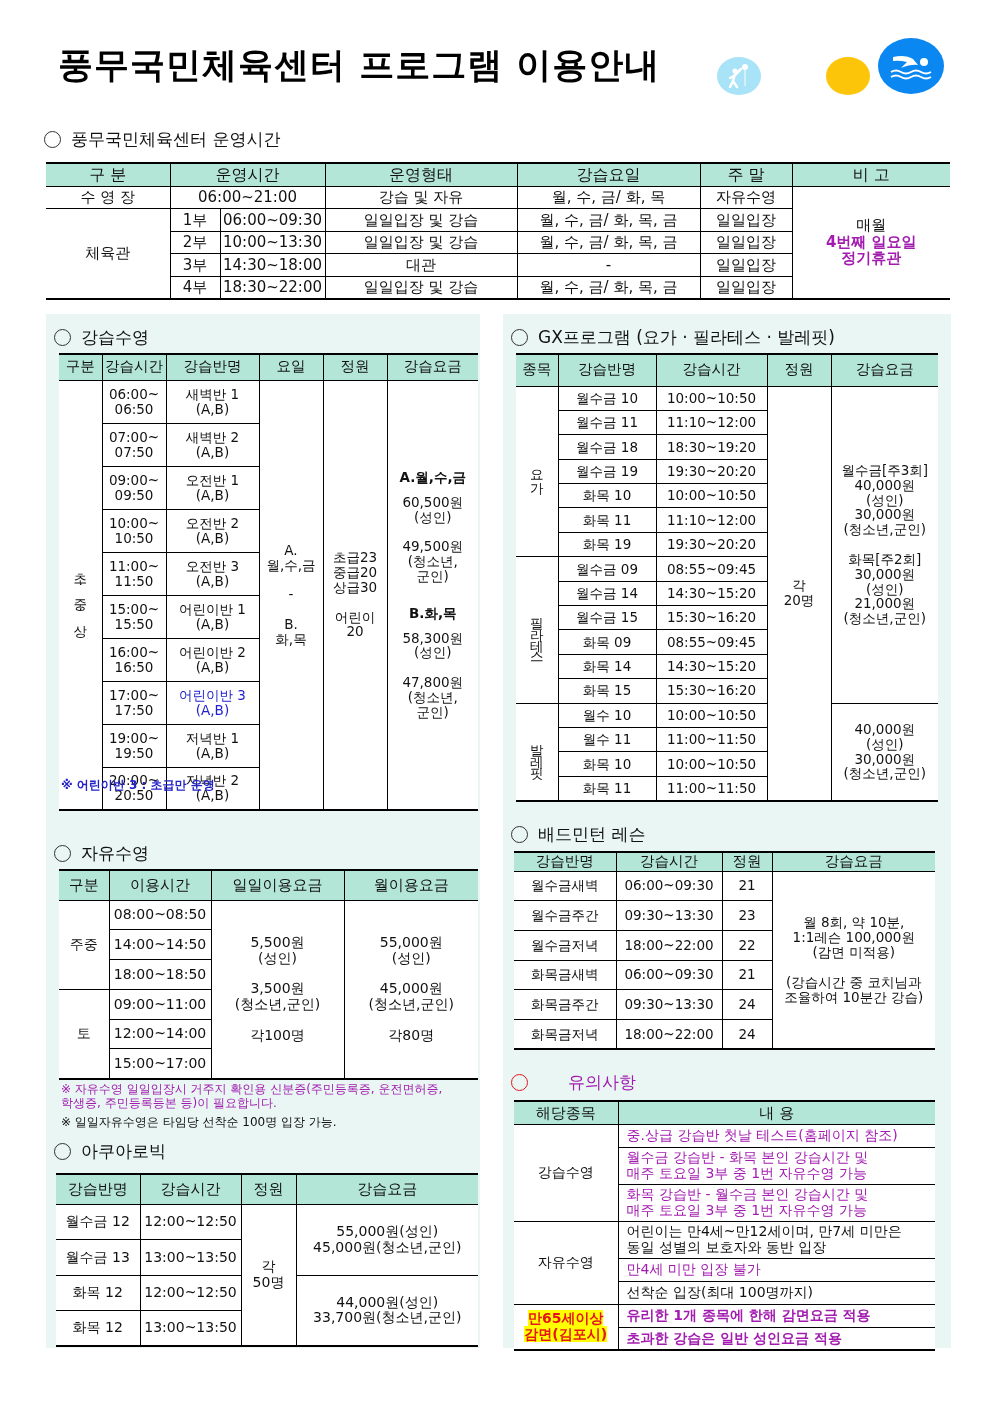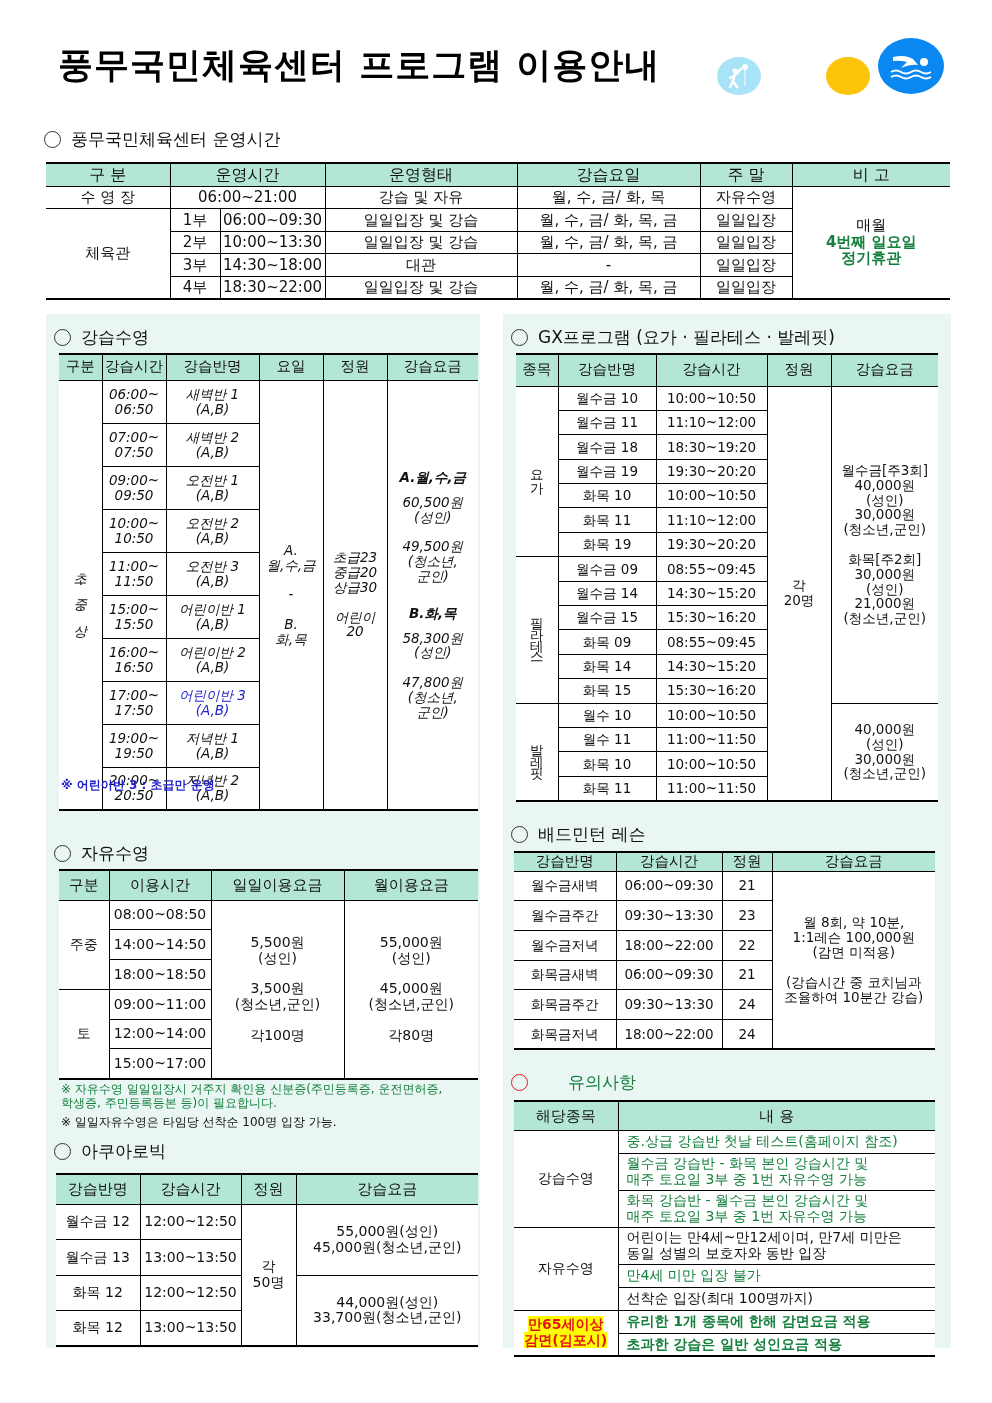--- a/index.html
+++ b/index.html
@@ -22,44 +22,44 @@
   table td:last-child, table th:last-child { border-right: none; }
 
   .panel { position: absolute; background: #e9f6f4; }
 
   #ops { left: 46px; top: 162px; width: 904px; font-size: 15px; }
   #ops th { height: 23px; font-size: 16px; }
   #ops td { height: 22.5px; }
 
   #lesson { left: 59px; top: 353px; width: 419px; font-size: 13.5px; }
   #lesson th { height: 26px; font-size: 14.5px; }
-  #lesson td { height: 43px; font-style: italic; }
+  #lesson td { height: 43px; }
 
   #gx { left: 516px; top: 353px; width: 422px; font-size: 13.5px; }
   #gx th { height: 32px; font-size: 14.5px; }
   #gx td { height: 24.4px; }
 
   #free { left: 59px; top: 869px; width: 419px; font-size: 14px; }
   #free th { height: 30px; font-size: 15px; }
   #free td { height: 29.8px; }
 
   #aqua { left: 56px; top: 1173px; width: 422px; font-size: 14px; }
   #aqua th { height: 30px; font-size: 15px; }
   #aqua td { height: 35.5px; }
 
   #bad { left: 514px; top: 851px; width: 421px; font-size: 13.5px; }
   #bad th { height: 19px; font-size: 14.5px; }
   #bad td { height: 29.7px; }
 
   #notice { left: 514px; top: 1100px; width: 421px; font-size: 14px; }
-  #notice th { height: 29px; font-size: 15px; }
+  #notice th { height: 23px; font-size: 15px; }
   #notice td { height: 23px; text-align: left; padding-left: 8px; }
   #notice td.cat { text-align: center; padding-left: 0; }
 
-  .red { color: #15803d; }
+  .red { color: #a21caf; }
   .bold { font-weight: bold; }
   .blue { color: #2222cc; }
   .vert { writing-mode: vertical-rl; text-orientation: upright; letter-spacing: -2px; }
   .note { position: absolute; font-size: 12px; white-space: nowrap; line-height: 14px; }
   .pre { white-space: pre-line; }
   .hl { background: #ffff00; color: #e5161b; font-weight: bold; }
 </style>
 </head>
 <body>
 

